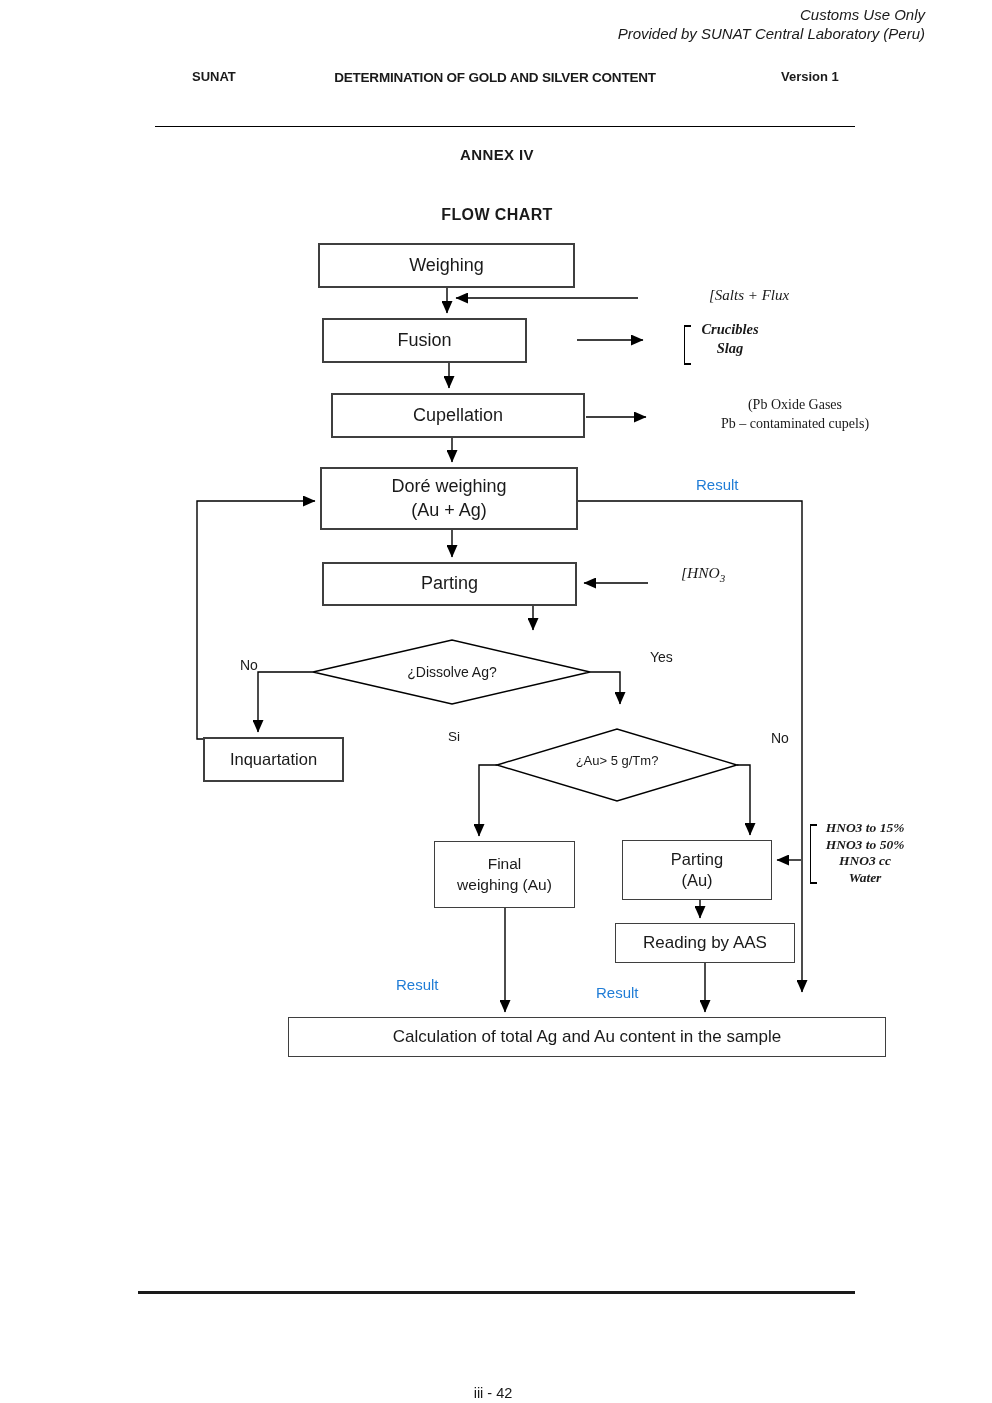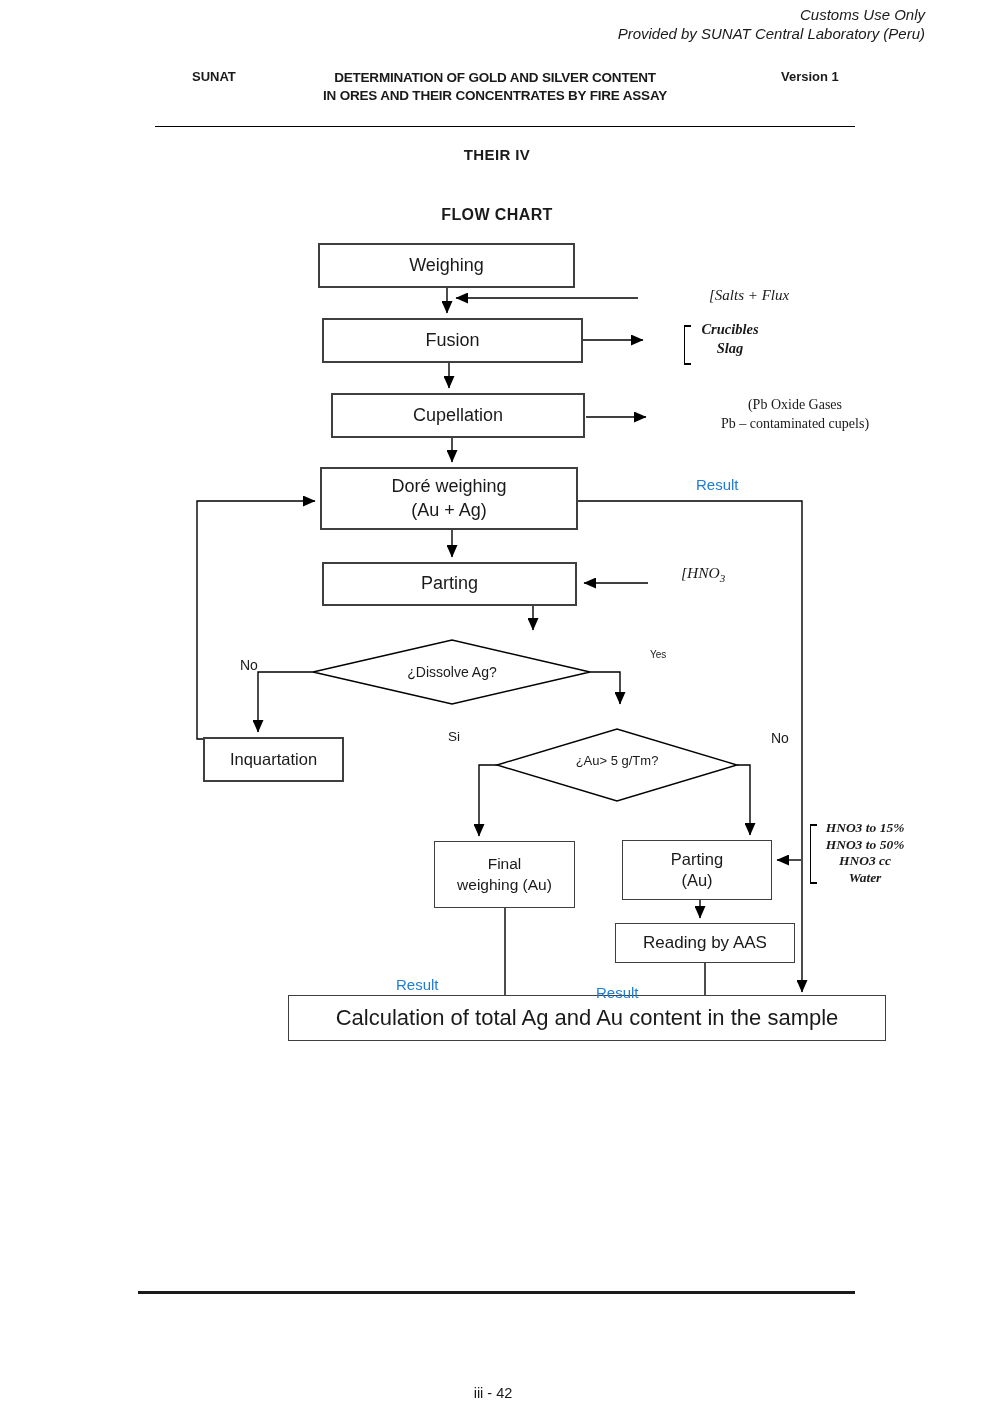--- a/index.html
+++ b/index.html
@@ -31,26 +31,25 @@
 <body>
 
 <div class="page">
 
   <div class="lbl it" style="right:67px;top:6px;font-size:15px;text-align:right;">Customs Use Only</div>
   <div class="lbl it" style="right:67px;top:25px;font-size:15px;text-align:right;">Provided by SUNAT Central Laboratory (Peru)</div>
 
   <div class="lbl b" style="left:144px;top:69px;font-size:13px;margin-left:48px;">SUNAT</div>
   <div class="abs b hdr-title ctr" style="left:255px;top:69px;width:480px;font-size:13.5px;">
     <span style="display:block;">DETERMINATION OF GOLD AND SILVER CONTENT</span>
-    <span style="display:block;">IN ORES AND THEIR CONCENTRATES BY FIRE ASSAY</span>
   </div>
   <div class="lbl b" style="left:781px;top:69px;font-size:13px;">Version 1</div>
   <div class="abs" style="left:155px;top:126px;width:700px;border-top:1.3px solid #000;"></div>
 
-  <div class="abs b ctr" style="left:397px;top:146px;width:200px;font-size:15px;letter-spacing:.4px;">THEIR IV</div>
+  <div class="abs b ctr" style="left:397px;top:146px;width:200px;font-size:15px;letter-spacing:.4px;">ANNEX IV</div>
   <div class="abs b ctr" style="left:397px;top:206px;width:200px;font-size:16px;letter-spacing:.4px;">FLOW CHART</div>
 
   <svg class="wires" width="992" height="1403" viewBox="0 0 992 1403">
     <defs>
       <marker id="ah" markerUnits="userSpaceOnUse" markerWidth="14" markerHeight="11" refX="12" refY="5.5" orient="auto">
         <path d="M0,0 L12.5,5.5 L0,11 z" fill="#000"></path>
       </marker>
     </defs>
     <g stroke="#000" stroke-width="1.4" fill="none">
 
@@ -75,21 +74,21 @@
       <path d="M801,860 L777,860" marker-end="url(#ah)"></path>
       <path d="M700,900 L700,918" marker-end="url(#ah)"></path>
       <path d="M705,963 L705,1012" marker-end="url(#ah)"></path>
       <path d="M505,908 L505,1012" marker-end="url(#ah)"></path>
     </g>
   </svg>
 
   <div class="node" style="left:318px;top:243px;width:257px;height:45px;font-size:18px;">
     <span>Weighing</span>
   </div>
-  <div class="node" style="left:322px;top:318px;width:261px;height:45px;font-size:18px;">
+  <div class="node" style="left:322px;top:318px;width:205px;height:45px;font-size:18px;">
     <span>Fusion</span>
   </div>
   <div class="node" style="left:331px;top:393px;width:254px;height:45px;font-size:18px;">
     <span>Cupellation</span>
   </div>
   <div class="node" style="left:320px;top:467px;width:258px;height:63px;font-size:18px;">
     <span>Doré weighing</span>
     <span>(Au + Ag)</span>
   </div>
   <div class="node" style="left:322px;top:562px;width:255px;height:44px;font-size:18px;">
@@ -102,31 +101,31 @@
     <span>Final</span>
     <span>weighing (Au)</span>
   </div>
   <div class="node thin" style="left:622px;top:840px;width:150px;height:60px;font-size:16.5px;border-width:1.6px;">
     <span>Parting</span>
     <span>(Au)</span>
   </div>
   <div class="node thin" style="left:615px;top:923px;width:180px;height:40px;font-size:17px;">
     <span>Reading by AAS</span>
   </div>
-  <div class="node thin" style="left:288px;top:995px;width:598px;height:46px;font-size:22px;border-width:1.4px;">
+  <div class="node thin" style="left:288px;top:1017px;width:598px;height:40px;font-size:17px;border-width:1.4px;">
     <span>Calculation of total Ag and Au content in the sample</span>
   </div>
 
   <div class="abs ctr" style="left:382px;top:664px;width:140px;font-size:14px;">¿Dissolve Ag?</div>
   <div class="abs ctr" style="left:537px;top:751px;width:160px;">
     <span style="font-size:13px;">¿Au&gt; 5 g/</span><span style="font-size:13px;">Tm?</span>
   </div>
 
   <div class="lbl" style="left:240px;top:657px;font-size:14px;">No</div>
-  <div class="lbl" style="left:650px;top:649px;font-size:10px;">Yes</div>
+  <div class="lbl" style="left:650px;top:649px;font-size:14px;">Yes</div>
   <div class="lbl" style="left:448px;top:729px;font-size:13.5px;">Si</div>
   <div class="lbl" style="left:771px;top:730px;font-size:14px;">No</div>
 
   <div class="lbl blue" style="left:696px;top:476px;font-size:15px;">Result</div>
   <div class="lbl blue" style="left:396px;top:976px;font-size:15px;">Result</div>
   <div class="lbl blue" style="left:596px;top:984px;font-size:15px;">Result</div>
 
   <div class="lbl serif it" style="left:709px;top:287px;font-size:15px;">[Salts + Flux</div>
 
   <div class="bracket" style="left:684px;top:325px;height:40px;"></div>

